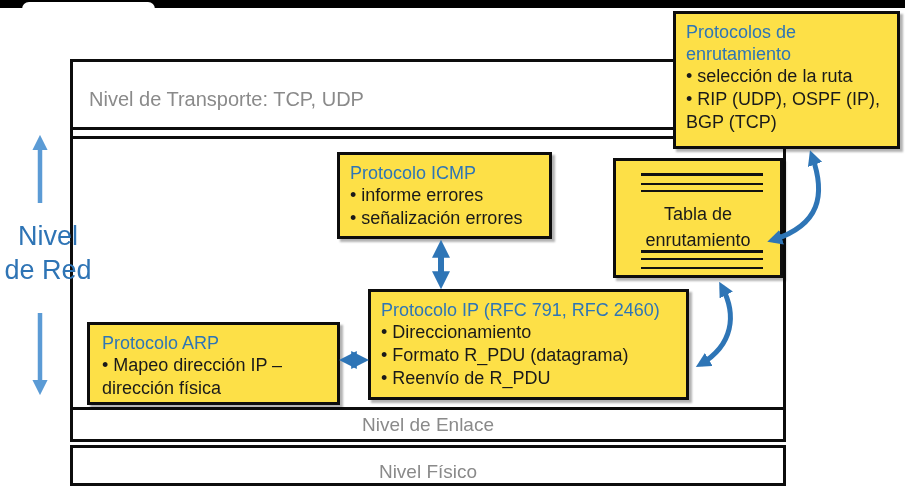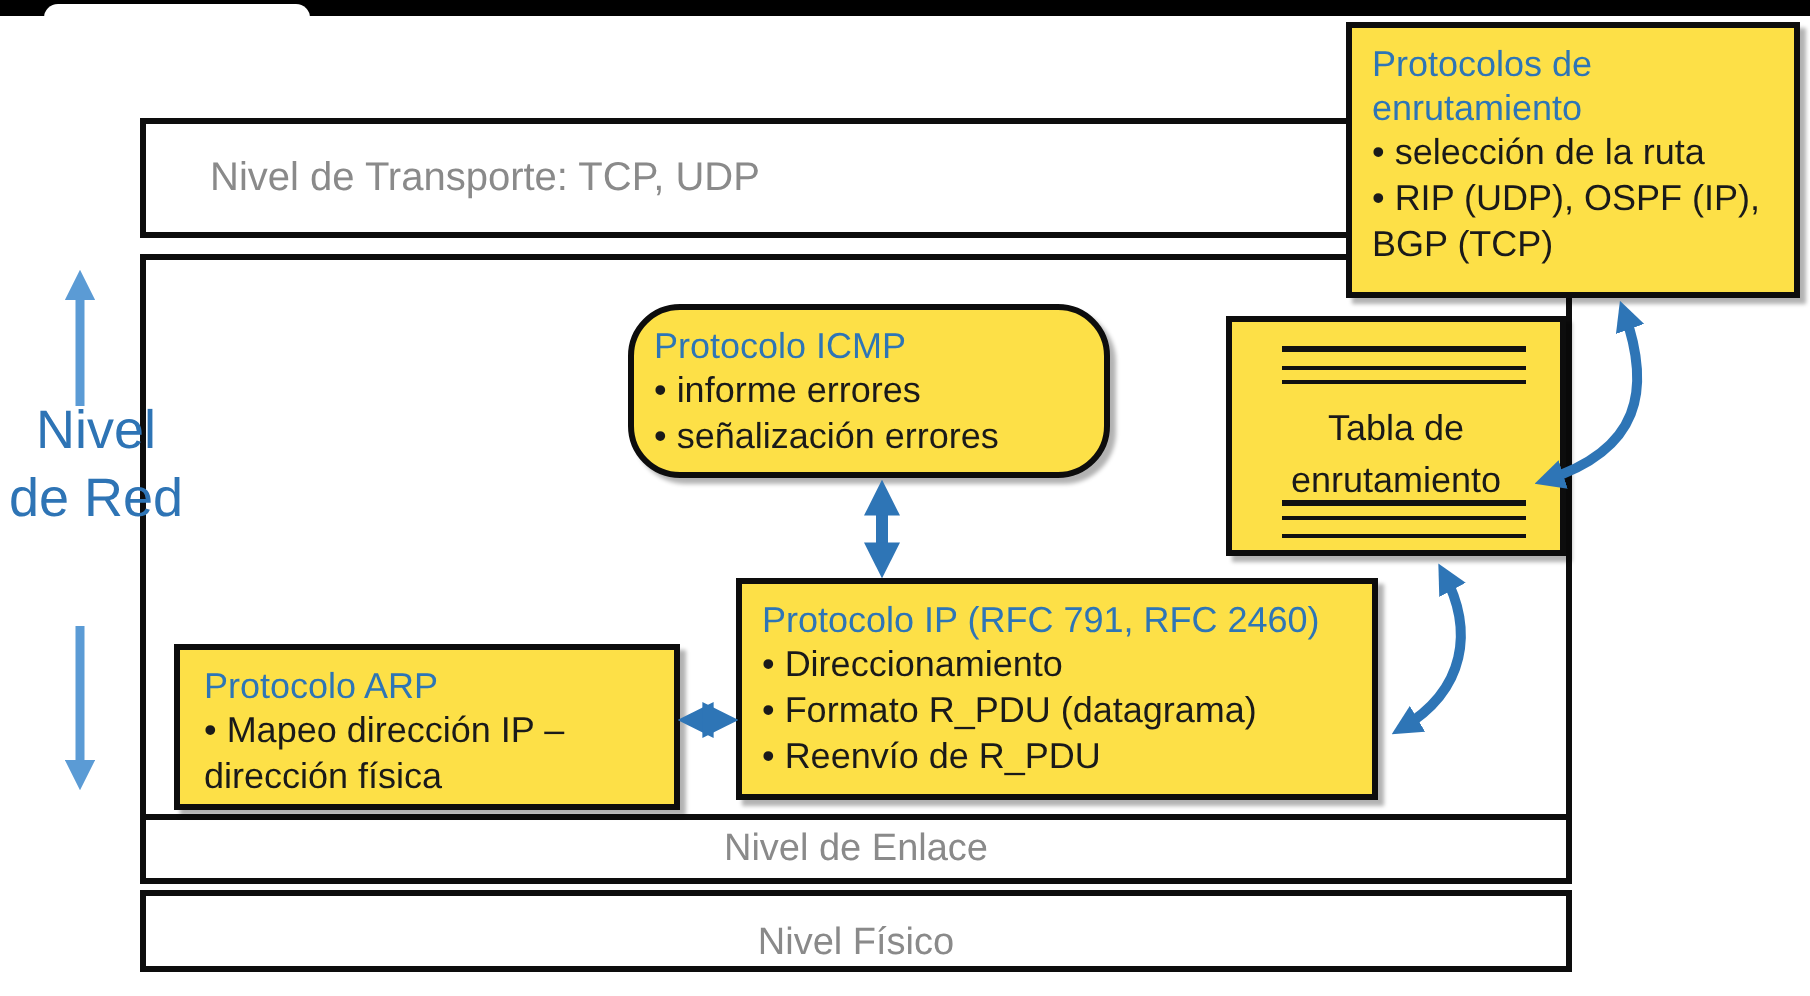--- a/index.html
+++ b/index.html
@@ -6,49 +6,49 @@
   #canvas{
     position:relative;width:905px;height:498px;overflow:hidden;background:#ffffff;
     font-family:"Liberation Sans",sans-serif;
   }
   
   .top-bar{position:absolute;left:0;top:0;width:905px;height:8px;background:#000;}
   .top-tab{position:absolute;left:22px;top:2px;width:133px;height:10px;background:#fff;border-radius:7px 7px 0 0;}
 
   
   .frame-sec{position:absolute;left:70px;width:716px;border:3px solid #0d0d0d;box-sizing:border-box;background:transparent;z-index:1;}
-  #sec-transport{top:59px;height:60px;display:flex;align-items:center;padding-left:32px;}
+  #sec-transport{top:59px;height:80px;display:flex;align-items:center;padding-left:16px;}
   #sec-red{top:127px;height:283px;}
   #sec-enlace{top:407px;height:35px;display:flex;align-items:center;justify-content:center;}
   #sec-fisico{top:445px;height:41px;display:flex;align-items:flex-end;justify-content:center;}
   .gray-label{color:#8a8a8a;font-size:20px;}
   .gray-label.small{font-size:19px;}
 
   
   .pbox{
     position:absolute;background:#fde047;border:3px solid #0d0d0d;box-sizing:border-box;
     box-shadow:3px 3px 2px rgba(0,0,0,0.30);padding:7px 10px 6px 10px;z-index:2;
   }
   .pbox .ptitle{color:#2e75b6;font-size:18px;line-height:22px;}
   .pbox .bullet{color:#1a1a1a;font-size:18px;line-height:23px;}
   .pbox .bullet::before{content:"• ";}
 
-  #box-icmp{left:314px;top:152px;width:241px;height:87px;border-radius:26px;}
+  #box-icmp{left:337px;top:152px;width:215px;height:87px;}
   #box-routing{left:673px;top:11px;width:227px;height:138px;z-index:3;}
   #box-ip{left:368px;top:289px;width:321px;height:111px;}
   #box-arp{left:87px;top:322px;width:253px;height:83px;padding-left:12px;}
 
   
   #box-table{left:613px;top:158px;width:170px;height:120px;padding:0;}
   #box-table .tbl-label{position:absolute;left:0;top:40px;width:100%;text-align:center;color:#1a1a1a;font-size:18px;line-height:26px;}
   .tline{position:absolute;left:25px;right:17px;height:2px;background:#111;}
   .tline.thick{height:3px;}
 
   
-  #side-label{position:absolute;left:0;top:198px;width:96px;text-align:center;color:#2e74b5;font-size:27px;line-height:34px;z-index:1;}
+  #side-label{position:absolute;left:0;top:219px;width:96px;text-align:center;color:#2e74b5;font-size:27px;line-height:34px;z-index:1;}
 
   
   #arrows{position:absolute;left:0;top:0;width:905px;height:498px;z-index:4;pointer-events:none;}
 </style>
 </head>
 <body>
 
 <div id="canvas">
 
   <div class="top-bar">

